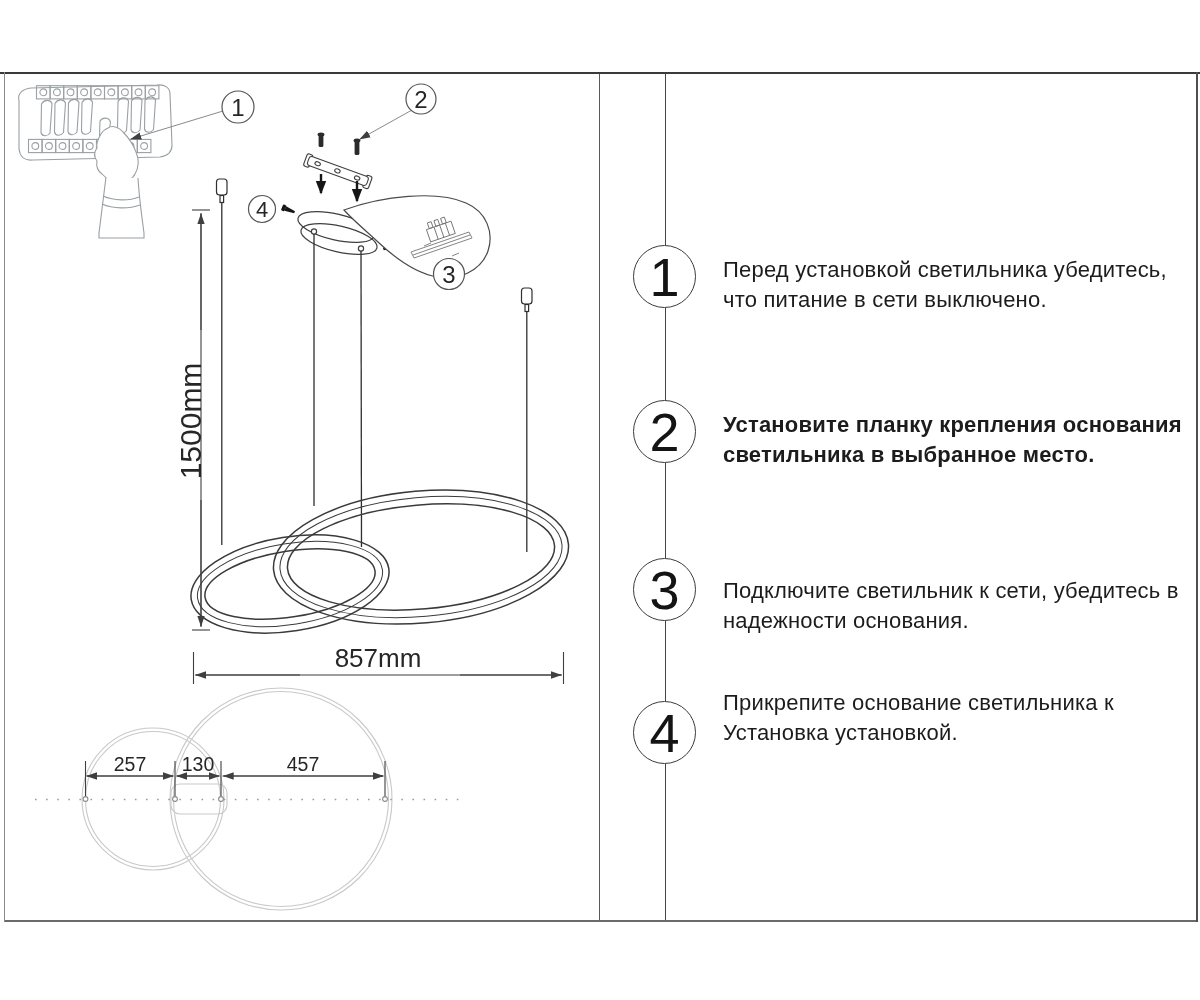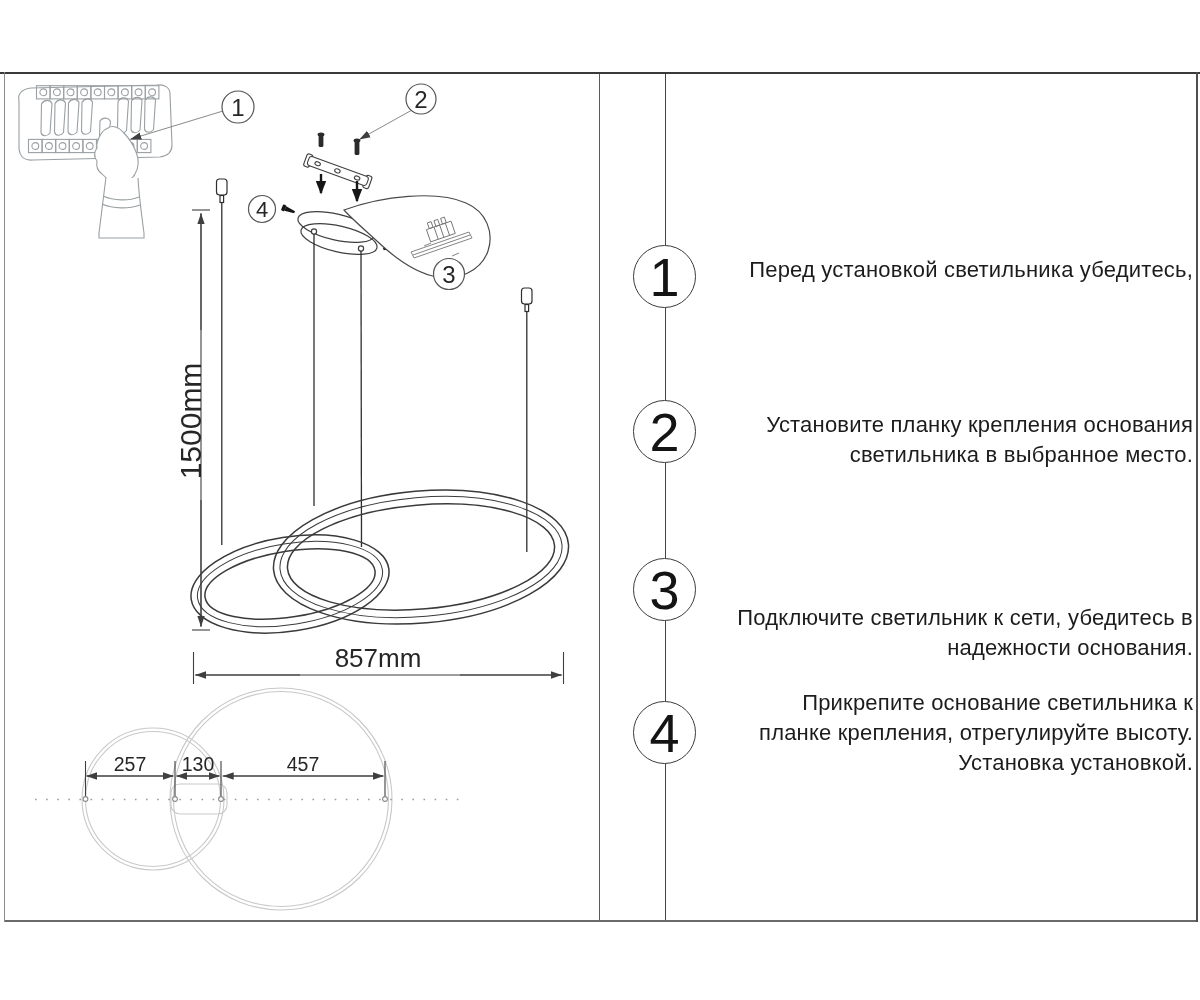--- a/index.html
+++ b/index.html
@@ -13,21 +13,21 @@
   #left-border{left:4px;top:72px;width:1px;height:850px;background:#8a8a8a;}
   #right-border{left:1196px;top:72px;width:2px;height:850px;background:#4f4f4f;}
   #panel-divider{left:599px;top:74px;width:1px;height:846px;background:#5a5a5a;}
   #callout-rail{left:665px;top:74px;width:1px;height:846px;background:#454545;}
   
   .step-circle{position:absolute;width:61px;height:61px;border:1.6px solid #3b3b3b;
      border-radius:50%;background:#fff;display:flex;align-items:center;justify-content:center;
      font-size:54px;font-weight:400;color:#141414;z-index:3;line-height:1;}
   
   .step-text{position:absolute;left:723px;width:470px;font-size:22px;line-height:30px;
-     color:#1c1c1c;letter-spacing:0.2px;text-align:right;}
+     color:#1c1c1c;letter-spacing:0.2px;}
   .step-text div{white-space:nowrap;}
   svg text{font-family:"Liberation Sans", sans-serif;fill:#262626;}
 </style>
 </head>
 <body>
 
 <div id="top-border" class="line"></div>
 <div id="bottom-border" class="line"></div>
 <div id="left-border" class="line"></div>
 <div id="right-border" class="line"></div>
@@ -241,38 +241,38 @@
     <text x="198" y="771" font-size="19.5" text-anchor="middle">130</text>
     <text x="303" y="771" font-size="19.5" text-anchor="middle">457</text>
   </g>
 </svg>
 
 <div class="step-circle" style="left:633px;top:245px;">
   <span>1</span>
 </div>
 <div class="step-text" style="top:255px;">
   <div>Перед установкой светильника убедитесь,</div>
+  <div>что питание в сети выключено.</div>
 </div>
 
 <div class="step-circle" style="left:633px;top:400px;">
   <span>2</span>
 </div>
-<div class="step-text" style="top:410px;">
+<div class="step-text" style="top:410px;font-weight:bold;">
   <div>Установите планку крепления основания</div>
   <div>светильника в выбранное место.</div>
 </div>
 
 <div class="step-circle" style="left:633px;top:558px;">
   <span>3</span>
 </div>
-<div class="step-text" style="top:603px;">
+<div class="step-text" style="top:576px;">
   <div>Подключите светильник к сети, убедитесь в</div>
   <div>надежности основания.</div>
 </div>
 
 <div class="step-circle" style="left:633px;top:701px;">
   <span>4</span>
 </div>
 <div class="step-text" style="top:688px;">
   <div>Прикрепите основание светильника к</div>
-  <div>планке крепления, отрегулируйте высоту.</div>
   <div>Установка установкой.</div>
 </div>
 
 </body></html>

